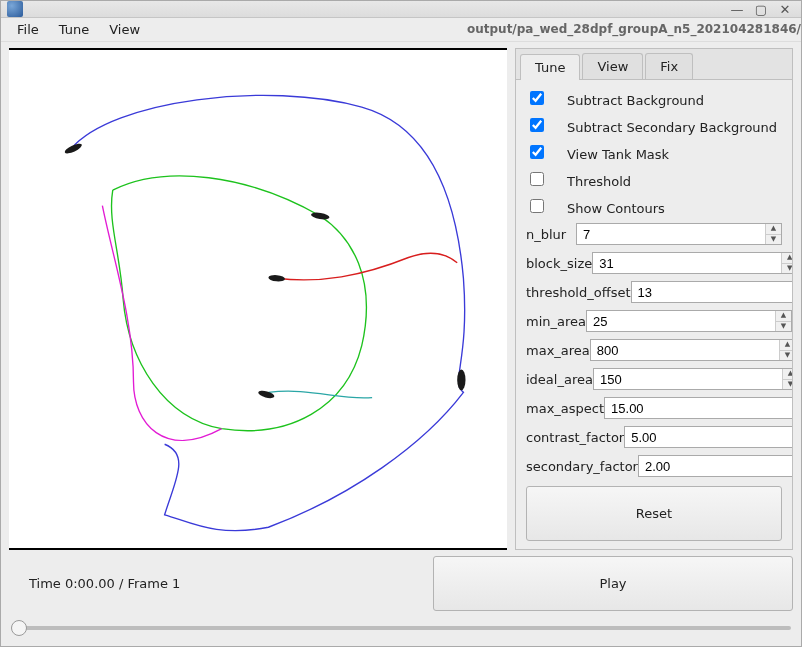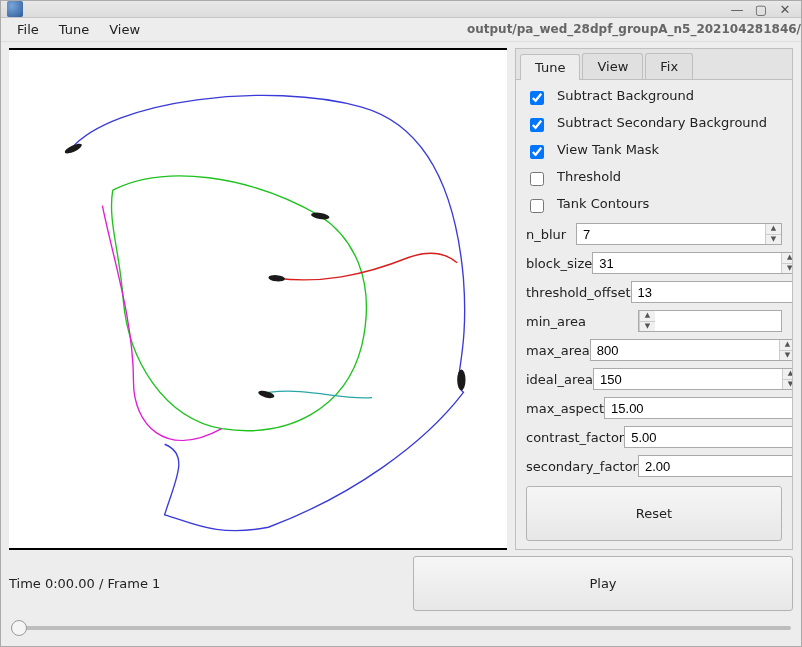--- a/index.html
+++ b/index.html
@@ -23,36 +23,36 @@
   .viewport { flex: 1; background: #000; position: relative; display: flex; align-items: center; justify-content: center; }
   .canvas { background: #fff; width: 100%; aspect-ratio: 1/1; }
 
   .side-panel { width: 278px; display: flex; flex-direction: column; border: 1px solid #bfbfbf; background: #ededed; }
   .tabs { display: flex; gap: 0; border-bottom: 1px solid #bfbfbf; background: #e3e3e3; padding: 4px 4px 0 4px; }
   .tab { padding: 5px 14px; border: 1px solid #bfbfbf; border-bottom: none; background: #e0e0e0; cursor: pointer; margin-right: 2px; border-radius: 3px 3px 0 0; font-size: 13px; }
   .tab.active { background: #ededed; position: relative; top: 1px; }
 
   .panel-body { flex: 1; padding: 8px 10px; display: flex; flex-direction: column; gap: 7px; overflow: auto; }
 
-  .chk-row { display: flex; align-items: flex-start; gap: 10px; }
+  .chk-row { display: flex; align-items: flex-end; gap: 20px; }
   .chk-row input[type=checkbox] { width: 14px; height: 14px; }
   .chk-row label { cursor: default; }
 
   .param-row { display: flex; align-items: center; }
   .param-label { width: 112px; }
   .spin { flex: 1; display: flex; border: 1px solid #aaa; background: #fff; height: 22px; }
   .spin input { flex: 1; border: none; padding: 0 6px; font-size: 13px; outline: none; min-width: 0; }
   .spin-btns { width: 16px; display: flex; flex-direction: column; border-left: 1px solid #ccc; }
   .spin-up, .spin-down { flex: 1; display: flex; align-items: center; justify-content: center; font-size: 7px; line-height: 1; cursor: pointer; color: #555; background: #f0f0f0; }
   .spin-up { border-bottom: 1px solid #ccc; }
 
   .btn { border: 1px solid #b3b3b3; background: linear-gradient(#f6f6f6, #e7e7e7); border-radius: 3px; padding: 19px 12px; cursor: pointer; text-align: center; font-size: 13px; }
   .reset-btn { margin-top: 2px; }
 
-  .bottom-bar { display: flex; align-items: center; gap: 12px; }
+  .bottom-bar { display: flex; align-items: center; gap: 12px; margin-left: 20px; }
   .status-text { flex: 0 0 auto; width: 392px; }
   .play-btn { flex: 1; }
 
   .slider-row { display: flex; align-items: center; height: 22px; }
   .slider { flex: 1; appearance: none; height: 4px; background: #bdbdbd; border-radius: 2px; outline: none; }
   .slider::-webkit-slider-thumb { appearance: none; width: 16px; height: 16px; background: #f5f5f5; border: 1px solid #9a9a9a; border-radius: 8px; cursor: pointer; }
   .slider::-moz-range-thumb { width: 16px; height: 16px; background: #f5f5f5; border: 1px solid #9a9a9a; border-radius: 8px; cursor: pointer; }
 </style>
 </head>
 <body>
@@ -121,21 +121,21 @@
           <div class="chk-row">
             <input type="checkbox" checked="" style="">
             <label>View Tank Mask</label>
           </div>
           <div class="chk-row">
             <input type="checkbox" style="">
             <label>Threshold</label>
           </div>
           <div class="chk-row">
             <input type="checkbox" style="">
-            <label>Tank Contours</label>
+            <label>Show Contours</label>
           </div>
 
           <div class="param-row">
               <div class="param-label">n_blur</div>
               <div class="spin">
                 <input type="text" value="7" style="">
                 <div class="spin-btns">
                   <div class="spin-up">▲</div>
                   <div class="spin-down">▼</div>
                 </div>
@@ -153,20 +153,21 @@
             </div>
             <div class="param-row">
               <div class="param-label">threshold_offset</div>
               <div class="spin">
                 <input type="text" value="13" style="">
               </div>
             </div>
             <div class="param-row">
               <div class="param-label">min_area</div>
               <div class="spin">
+                <input type="text" value="25" style="">
                 <div class="spin-btns">
                   <div class="spin-up">▲</div>
                   <div class="spin-down">▼</div>
                 </div>
               </div>
             </div>
             <div class="param-row">
               <div class="param-label">max_area</div>
               <div class="spin">
                 <input type="text" value="800" style="">

